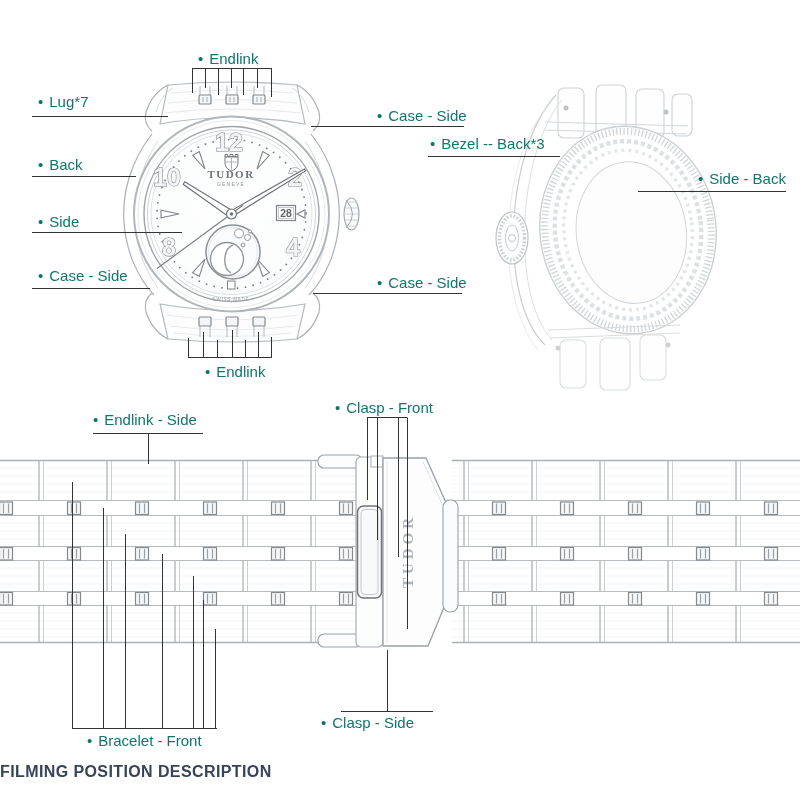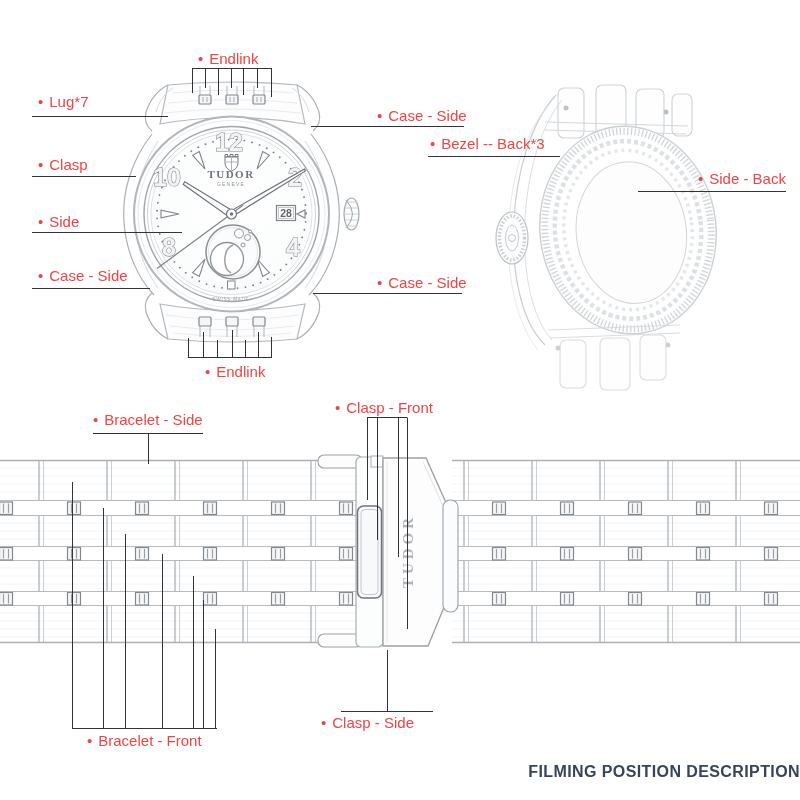--- a/index.html
+++ b/index.html
@@ -1,21 +1,21 @@
 <!DOCTYPE html>
 <html><head>
 <meta charset="utf-8">
 <style>
   html,body{margin:0;padding:0;background:#ffffff;}
   #stage{position:relative;width:800px;height:800px;background:#fff;overflow:hidden;
          font-family:"Liberation Sans","DejaVu Sans",sans-serif;}
   #art{position:absolute;left:0;top:0;}
-  .lbl{position:absolute;font-size:15px;line-height:17px;color:#ef4444;white-space:nowrap;}
+  .lbl{position:absolute;font-size:15px;line-height:17px;color:#0f766e;white-space:nowrap;}
   .lbl .bu{margin-right:6px;font-size:15px;}
-  #footer-title{position:absolute;left:0;right:0;top:763px;text-align:right;
+  #footer-title{position:absolute;left:0;right:0;top:763px;text-align:left;
                 font-size:16px;font-weight:bold;letter-spacing:.4px;color:#37445a;}
   svg text{font-family:"Liberation Sans","DejaVu Sans",sans-serif;}
   svg text.serif{font-family:"Liberation Serif","DejaVu Serif",serif;}
 </style>
 </head>
 <body>
 
 <div id="stage">
 
 <svg id="art" width="800" height="800" viewBox="0 0 800 800">
@@ -262,28 +262,28 @@
     </g>
     <g>
       <path d="M387.5 650 V711.5"></path>
       <path d="M341 711.5 H433"></path>
     </g>
   </g>
 </svg>
 
 <div class="lbl" style="left:198px;top:50px"><span class="bu">•</span><span>Endlink</span></div>
 <div class="lbl" style="left:38px;top:93px"><span class="bu">•</span><span>Lug*7</span></div>
-<div class="lbl" style="left:38px;top:156px"><span class="bu">•</span><span>Clasp</span></div>
+<div class="lbl" style="left:38px;top:156px"><span class="bu">•</span><span>Back</span></div>
 <div class="lbl" style="left:38px;top:213px"><span class="bu">•</span><span>Side</span></div>
 <div class="lbl" style="left:38px;top:267px"><span class="bu">•</span><span>Case - Side</span></div>
 <div class="lbl" style="left:377px;top:107px"><span class="bu">•</span><span>Case - Side</span></div>
 <div class="lbl" style="left:430px;top:135px"><span class="bu">•</span><span>Bezel -- Back*3</span></div>
 <div class="lbl" style="left:698px;top:170px"><span class="bu">•</span><span>Side - Back</span></div>
 <div class="lbl" style="left:377px;top:274px"><span class="bu">•</span><span>Case - Side</span></div>
 <div class="lbl" style="left:205px;top:363px"><span class="bu">•</span><span>Endlink</span></div>
-<div class="lbl" style="left:93px;top:411px"><span class="bu">•</span><span>Bracelet - Side</span></div>
+<div class="lbl" style="left:93px;top:411px"><span class="bu">•</span><span>Endlink - Side</span></div>
 <div class="lbl" style="left:335px;top:399px"><span class="bu">•</span><span>Clasp - Front</span></div>
 <div class="lbl" style="left:87px;top:732px"><span class="bu">•</span><span>Bracelet - Front</span></div>
 <div class="lbl" style="left:321px;top:714px"><span class="bu">•</span><span>Clasp - Side</span></div>
 
 <div id="footer-title">FILMING POSITION DESCRIPTION</div>
 
 </div>
 
 </body></html>

